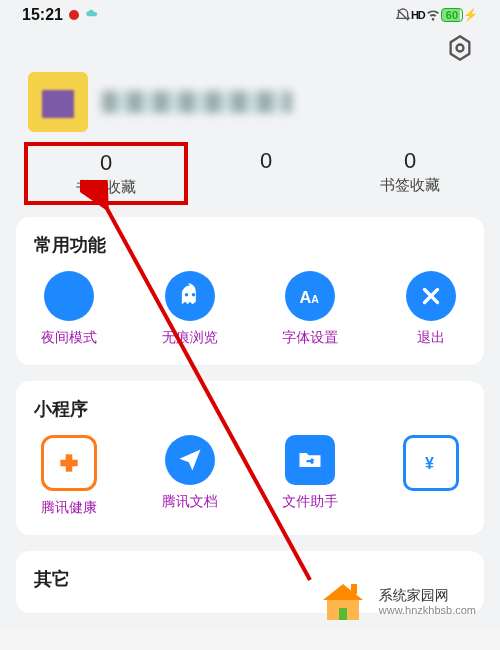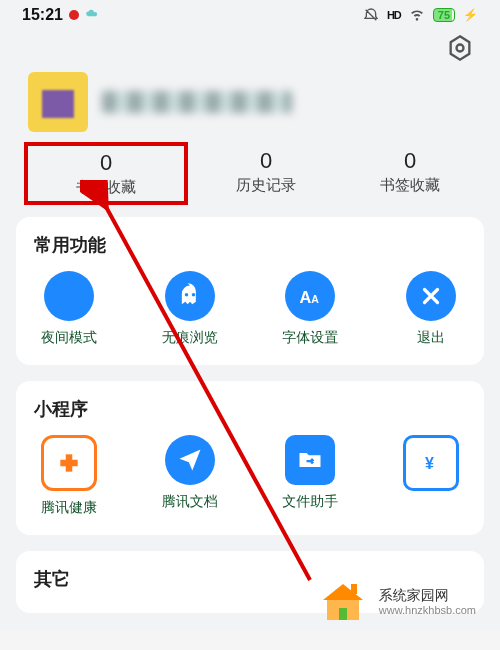--- a/index.html
+++ b/index.html
@@ -24,21 +24,21 @@
     justify-content: space-between;
     align-items: center;
     padding: 0 22px;
     font-size: 16px;
     font-weight: 700;
     color: #111;
   }
   .status-left { display:flex; align-items:center; gap:6px; }
   .status-dot-red { width:10px; height:10px; background:#d22; border-radius:50%; }
   .status-dot-cloud { width:14px; height:14px; color:#7fb; }
-  .status-right { display:flex; align-items:center; gap:8px; font-size:13px; }
+  .status-right { display:flex; align-items:center; gap:0; font-size:13px; }
   .alarm-off { width:16px; height:16px; }
   .signal { font-size:11px; letter-spacing:-1px; }
   .battery {
     border:1.5px solid #2a2;
     border-radius:4px;
     padding:0 4px;
     font-size:11px;
     color:#2a2;
     background:linear-gradient(to right,#7fe37f 90%, transparent 90%);
     font-weight:700;
@@ -117,21 +117,21 @@
     text-align:center;
   }
   .circ {
     width:50px; height:50px;
     border-radius:50%;
     margin: 0 auto 8px auto;
     display:flex; align-items:center; justify-content:center;
     color:#fff;
   }
   .blue-c { background:#1e88ff; }
-  .app-label { font-size:14px; color:#14532d; }
+  .app-label { font-size:14px; color:#a21caf; }
 
   .mini-icon {
     width:50px; height:50px;
     border-radius:12px;
     margin:0 auto 8px auto;
     display:flex; align-items:center; justify-content:center;
   }
   .orange-sq { background:#fff; border:3px solid #ff7a1a; color:#ff7a1a; }
   .green-c { background:#0eb24e; border-radius:50%; color:#fff;}
   .blue-plane { background:#1e88ff; border-radius:50%; color:#fff;}
@@ -194,21 +194,21 @@
         <svg viewBox="0 0 24 24" width="16" height="16">
             <path stroke="#555" stroke-width="2" fill="none" d="M4 4l16 16M12 3a7 7 0 00-7 7v4l-2 3h18l-2-3v-4a7 7 0 00-7-7z"></path>
           </svg>
       </span>
       <span class="signal">HD</span>
       <span>
         <svg viewBox="0 0 24 24" width="16" height="16">
             <path fill="#555" d="M12 18a2 2 0 100 4 2 2 0 000-4zm-5-4a8 8 0 0110 0l-2 2a5 5 0 00-6 0zM3 10a14 14 0 0118 0l-2 2a11 11 0 00-14 0z"></path>
           </svg>
       </span>
-      <span class="battery">75</span>
+      <span class="battery">60</span>
       <span class="battery-bolt">⚡</span>
     </div>
   </div>
 
   <div class="settings-row">
     <span class="hex-icon">
       <svg viewBox="0 0 24 24" width="28" height="28">
           <path fill="none" stroke="#555" stroke-width="2" d="M12 2l8 5v10l-8 5-8-5V7z"></path>
           <circle cx="12" cy="12" r="3" fill="none" stroke="#555" stroke-width="2"></circle>
         </svg>
@@ -220,21 +220,20 @@
     <div class="name-blur"></div>
   </div>
 
   <div class="stats-row">
     <div class="stat highlight-box">
       <div class="stat-num">0</div>
       <div class="stat-label">书签收藏</div>
     </div>
     <div class="stat">
       <div class="stat-num">0</div>
-      <div class="stat-label">历史记录</div>
     </div>
     <div class="stat">
       <div class="stat-num">0</div>
       <div class="stat-label">书签收藏</div>
     </div>
   </div>
 
   <div class="card">
     <div class="card-title">常用功能</div>
     <div class="icon-row">

